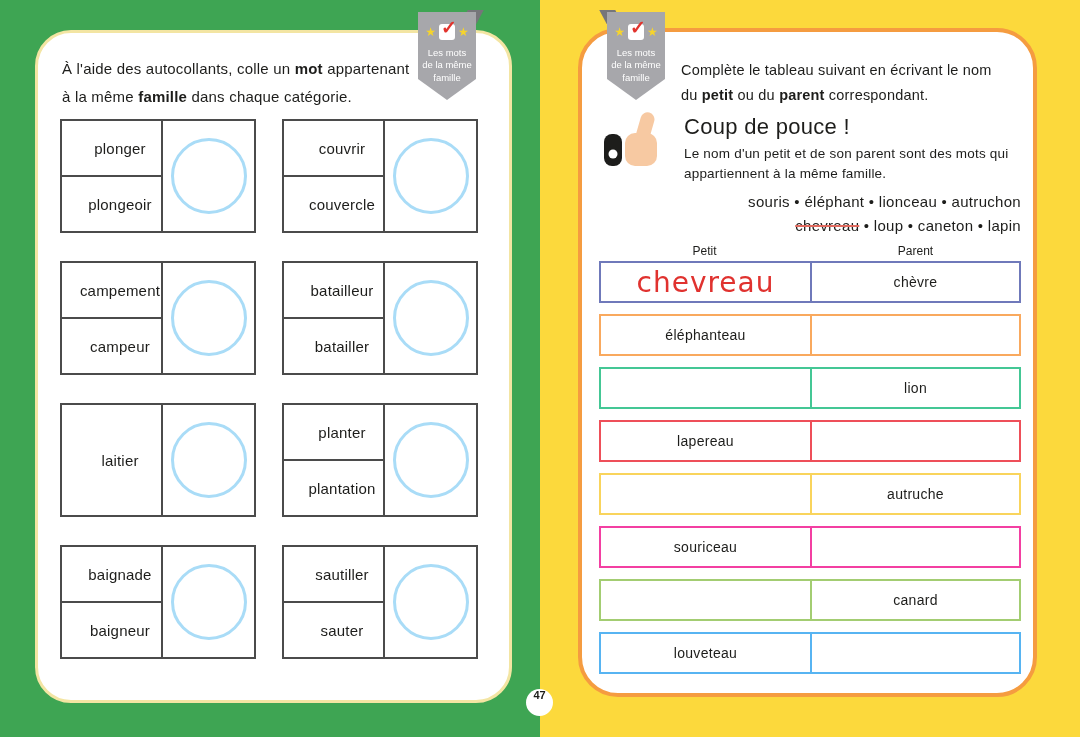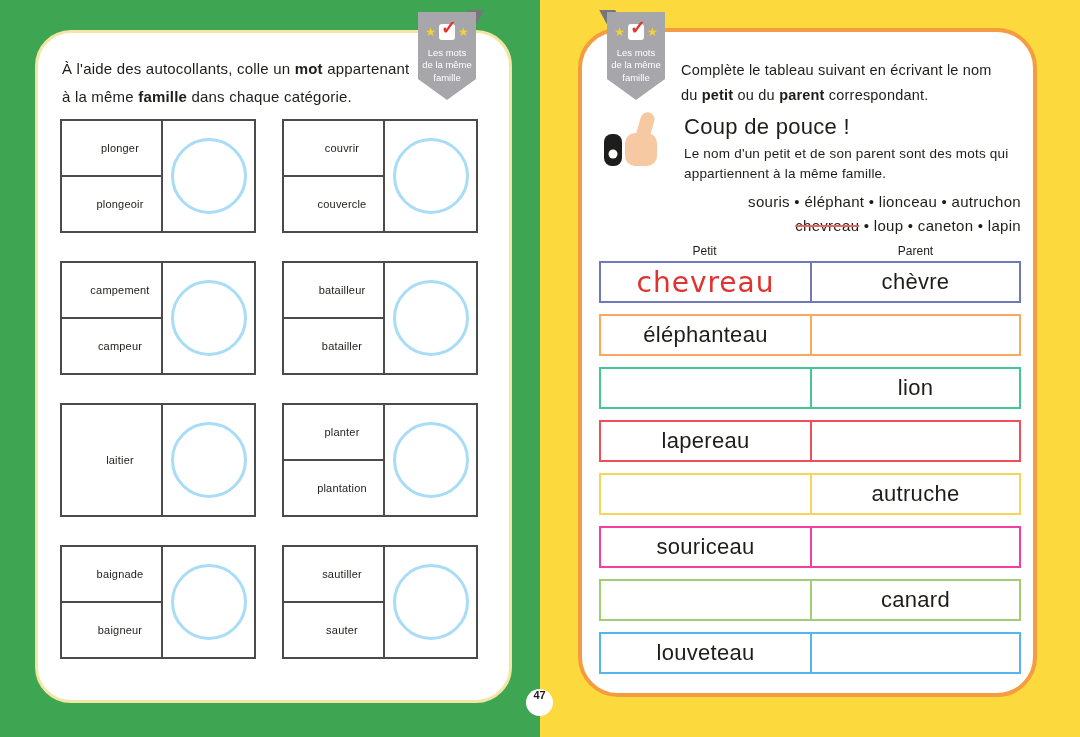--- a/index.html
+++ b/index.html
@@ -46,38 +46,38 @@
 
   
   .instruction-left{position:absolute;left:62px;top:55px;width:352px;font-size:15px;line-height:28px;letter-spacing:.2px;}
   .instruction-left b, .instruction-right b{font-weight:700;}
   .domino-grid{
     position:absolute;left:60px;top:119px;
     display:grid;grid-template-columns:196px 196px;column-gap:26px;row-gap:28px;
   }
   .domino{width:196px;height:114px;border:2px solid var(--domino-border);display:flex;background:#fff;}
   .domino .words{width:101px;border-right:2px solid var(--domino-border);display:flex;flex-direction:column;}
-  .word-cell{flex:1;display:flex;align-items:center;justify-content:center;font-size:11px;letter-spacing:.2px;padding-left:17px;}
+  .word-cell{flex:1;display:flex;align-items:center;justify-content:center;font-size:15px;letter-spacing:.2px;padding-left:17px;}
   .word-cell + .word-cell{border-top:2px solid var(--domino-border);}
   .sticker-area{flex:1;display:flex;align-items:center;justify-content:center;}
   .sticker-circle{width:76px;height:76px;border-radius:50%;border:3px solid var(--sticker-circle-blue);}
 
   
   .instruction-right{position:absolute;left:141px;top:58px;width:330px;font-size:14.5px;line-height:25px;letter-spacing:.2px;}
   .tip-icon{position:absolute;left:62px;top:112px;}
   .tip-text{position:absolute;left:144px;top:114px;width:336px;}
   .tip-title{font-size:22px;letter-spacing:.3px;margin-bottom:4px;}
   .tip-body{font-size:13.5px;line-height:20px;letter-spacing:.2px;}
   .word-bank{position:absolute;left:59px;top:190px;width:422px;text-align:right;font-size:15px;line-height:24px;letter-spacing:.3px;}
   .crossed{text-decoration:line-through;text-decoration-color:#E06A5F;text-decoration-thickness:2px;}
   .table-headers{position:absolute;left:59px;top:244px;width:422px;display:flex;font-size:12px;}
   .table-headers span{width:211px;text-align:center;}
   .answer-table{position:absolute;left:59px;top:261px;width:422px;display:flex;flex-direction:column;gap:11px;}
   .trow{display:flex;height:42px;border:2px solid var(--row-color,#999);background:#fff;}
-  .t-cell{width:50%;display:flex;align-items:center;justify-content:center;font-size:22px;letter-spacing:.3px;}
+  .t-cell{width:50%;display:flex;align-items:center;justify-content:center;font-size:14px;letter-spacing:.3px;}
   .t-cell--parent{border-left:2px solid var(--row-color,#999);}
   .handwritten{color:var(--handwriting-red);font-size:28px;letter-spacing:1px;font-family:"DejaVu Sans", sans-serif;}
 
   
   .page-num{
     position:absolute;left:526px;top:689px;width:27px;height:27px;border-radius:50%;
     background:#fff;display:flex;justify-content:center;
     font-size:11px;font-weight:bold;z-index:7;
   }
 </style>

